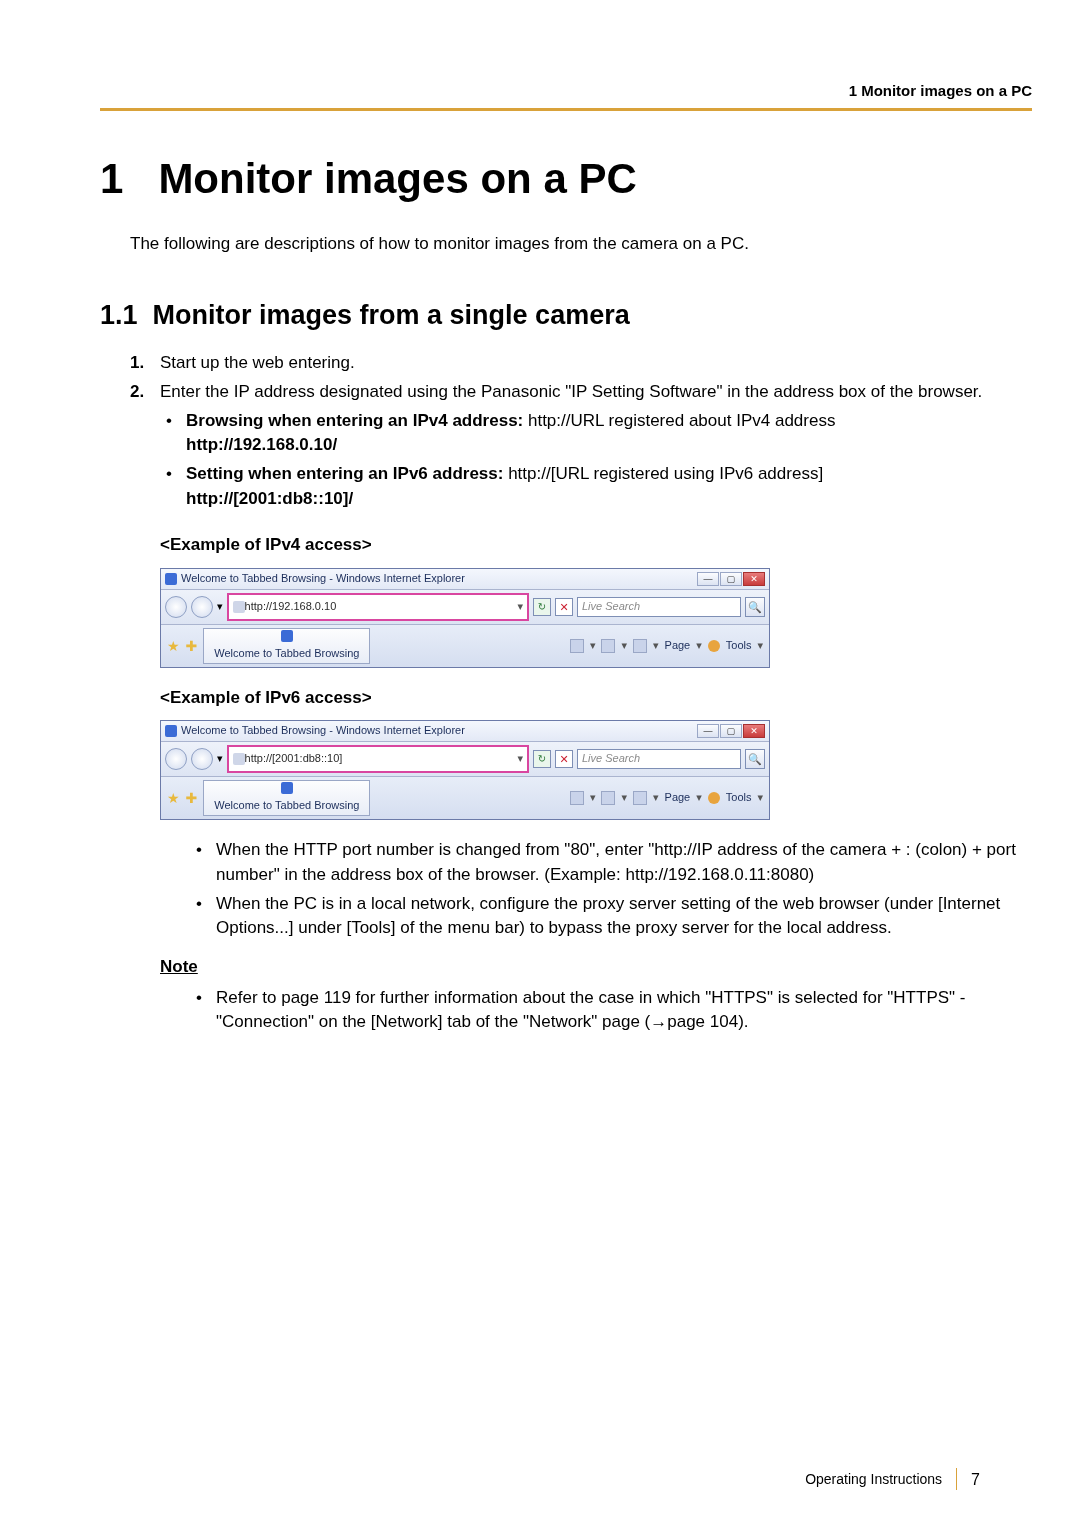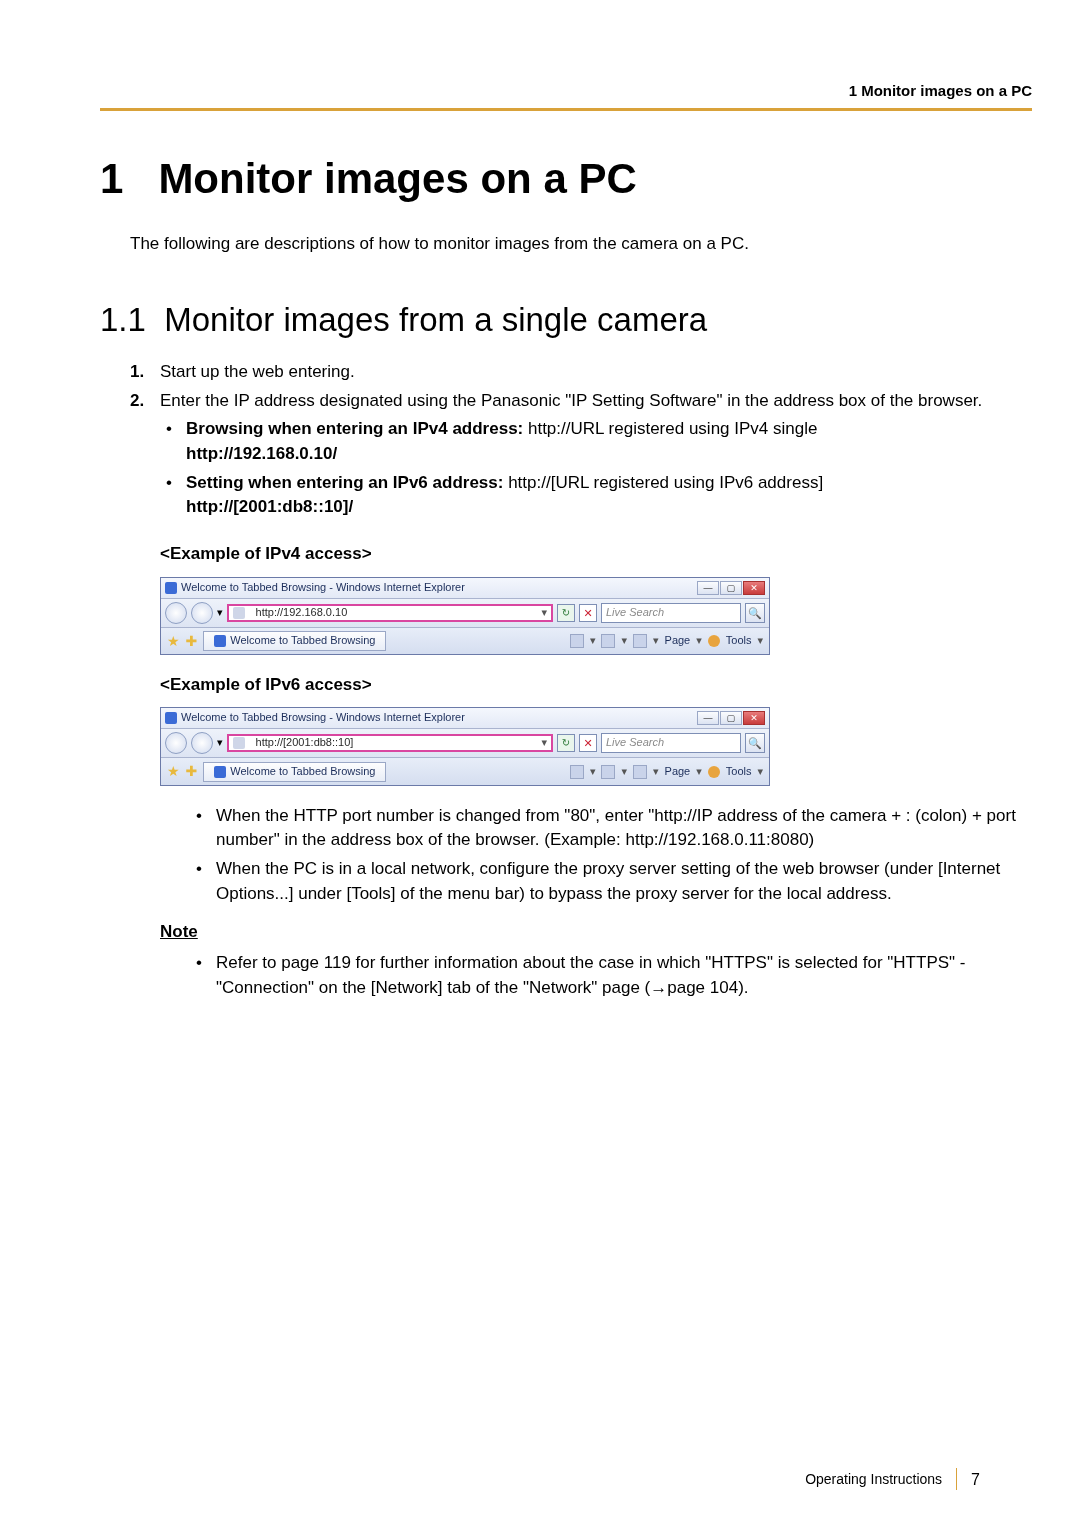--- a/index.html
+++ b/index.html
@@ -30,22 +30,22 @@
   h1.chapter {
     font-size: 42px;
     font-weight: bold;
     margin-bottom: 22px;
   }
   .intro {
     margin-left: 30px;
     margin-bottom: 40px;
   }
   h2.section {
-    font-size: 33px;
-    font-weight: normal;
+    font-size: 27px;
+    font-weight: bold;
     margin-bottom: 16px;
   }
   ol.steps {
     list-style: none;
     margin-left: 30px;
   }
   ol.steps > li {
     display: flex;
     margin-bottom: 4px;
   }
@@ -107,51 +107,51 @@
     display:flex; align-items:center; padding:3px 4px; gap:4px;
     background:linear-gradient(#eef2fa,#dde4f3);
     border-bottom:1px solid #aab4cf;
   }
   .nav-circle {
     width:22px; height:22px; border:1px solid #8fa0c4; border-radius:50%;
     background:radial-gradient(#fff,#cfd9ee);
   }
   .addr-box {
     flex:1; display:flex; align-items:center; background:#fff; border:1px solid #7e8fb5;
-    height:18px; padding:0 4px; gap:11px;text-align:right;
+    height:28px; padding:0 4px; gap:0;text-align:right;
   }
   .addr-box.hl { border:2px solid #d946a0; }
   .addr-box .e-sm { width:12px; height:12px; background:#cfd6e8; border-radius:2px; display:inline-block;}
   .addr-text { color:#2a2a2a; }
   .addr-drop { color:#555; margin-left:auto; }
   .refresh-sq {
     width:18px; height:18px; border:1px solid #7e8fb5; background:#eaf6ec;
     text-align:center; line-height:16px; color:#2f7a3a; font-size:10px;
   }
   .stop-sq {
     width:18px; height:18px; border:1px solid #7e8fb5; background:#fff;
     text-align:center; line-height:16px; color:#c23; font-size:11px;
   }
   .search-box {
-    width:140px; display:flex; align-items:center; background:#fff; border:1px solid #7e8fb5;
+    width:164px; display:flex; align-items:center; background:#fff; border:1px solid #7e8fb5;
     height:20px; padding:0 4px; color:#8a8a8a; font-style:italic;
   }
   .mag {
     width:20px; height:20px; border:1px solid #7e8fb5; background:linear-gradient(#fbfcfe,#dce3f2);
     text-align:center; line-height:18px; color:#3a63b8; font-size:11px;
   }
   .ie-tabrow {
     display:flex; align-items:center; justify-content:space-between; padding:3px 6px;
     background:linear-gradient(#e7edf8,#d5def0);
   }
   .tab-left { display:flex; align-items:center; gap:6px; }
   .star { color:#e8b93e; font-size:14px; }
   .tab {
     background:linear-gradient(#fdfdfe,#e8edf7); border:1px solid #9aa7c6;
-    padding:1px 10px; display:flex; align-items:center; gap:4px; color:#1b2d5a;
+    padding:1px 10px; display:flex; align-items:center; gap:4px; color:#1b2d5a;flex-direction:column;
   }
   .tab .e-sm2 { width:12px; height:12px; background:#3b6bd6; border-radius:2px; display:inline-block;}
   .toolbar-right { display:flex; align-items:center; gap:6px; color:#2b3a63; }
   .tb-icon { width:14px; height:14px; display:inline-block; background:#c9d3ea; border:1px solid #9aa7c6; }
   .tb-sep { color:#555; }
   .tb-page { color:#1b2d5a; }
   .tb-orange { width:12px; height:12px; background:#e8a43e; border-radius:50%; display:inline-block;}
   .important-h {
     color: #d43a1f;
     font-weight: bold;
@@ -213,21 +213,21 @@
       <span class="body">Start up the web entering.</span>
     </li>
     <li>
       <span class="num">2.</span>
       <span class="body">
         <span>Enter the IP address designated using the Panasonic "IP Setting Software" in the address box of the browser.</span>
         <ul class="bullets">
           <li>
             <span class="dot">•</span>
             <span>
-              <span class="bold">Browsing when entering an IPv4 address:</span><span> http://URL registered using IPv4 single</span><br>
+              <span class="bold">Browsing when entering an IPv4 address:</span><span> http://URL registered about IPv4 address</span><br>
               <span class="mono bold">http://192.168.0.10/</span>
             </span>
           </li>
           <li>
             <span class="dot">•</span>
             <span>
               <span class="bold">Setting when entering an IPv6 address:</span><span> http://[URL registered using IPv6 address]</span><br>
               <span class="mono bold">http://[2001:db8::10]/</span>
             </span>
           </li>

